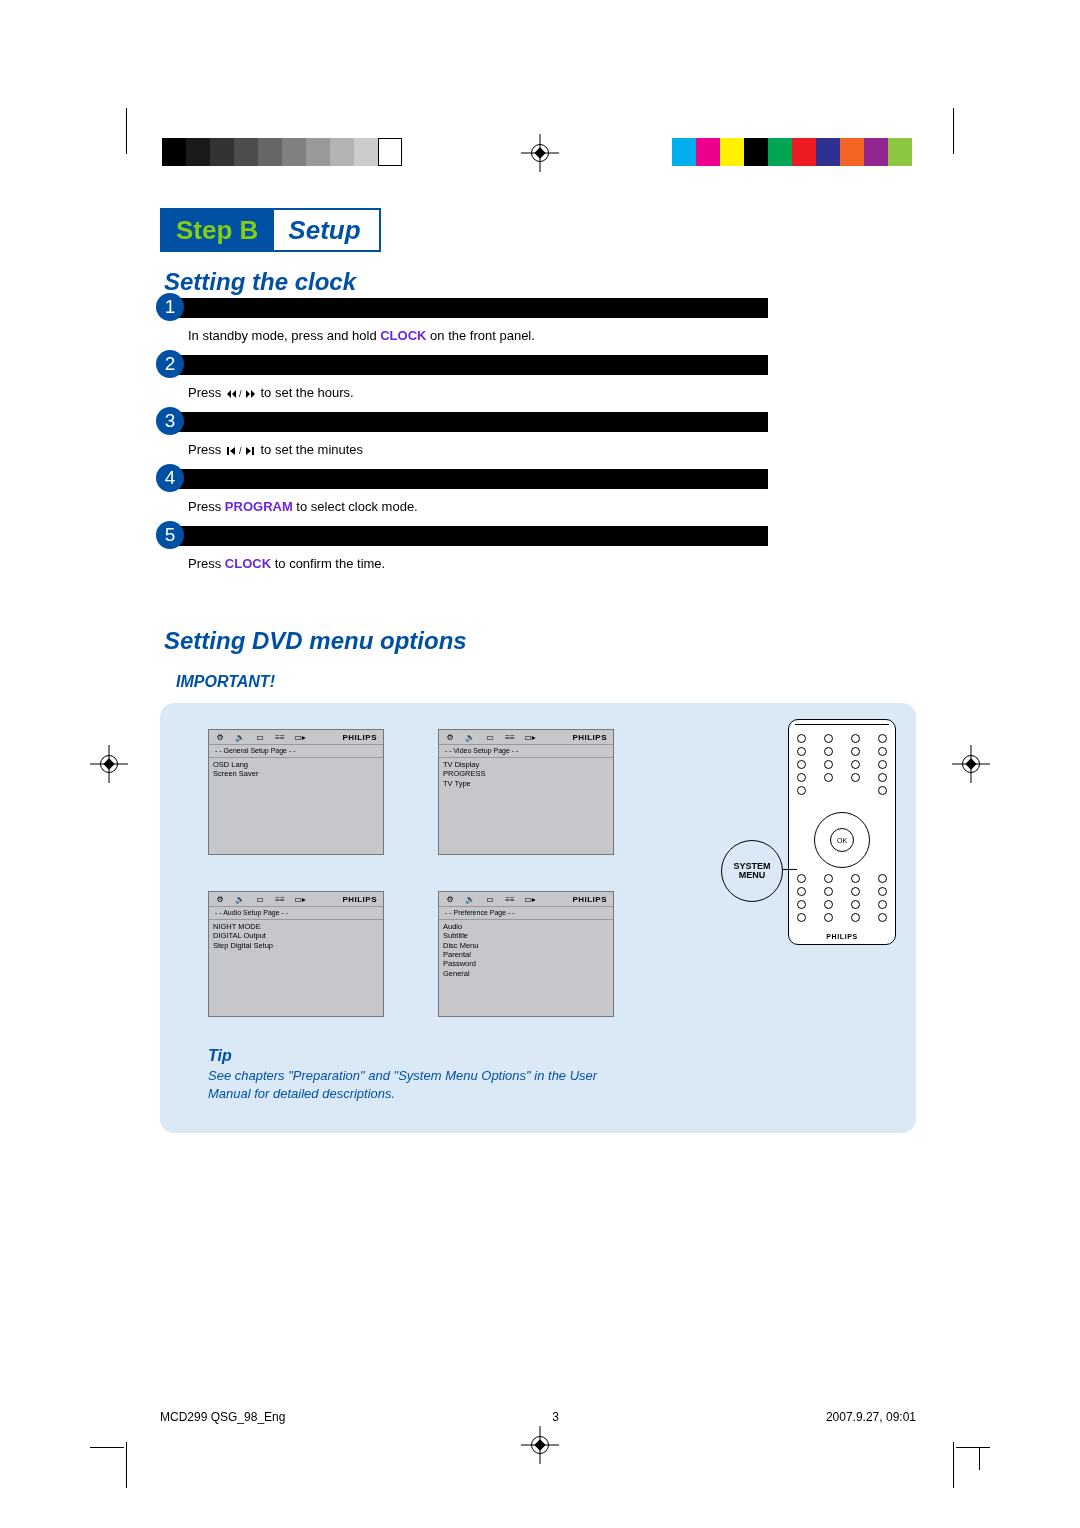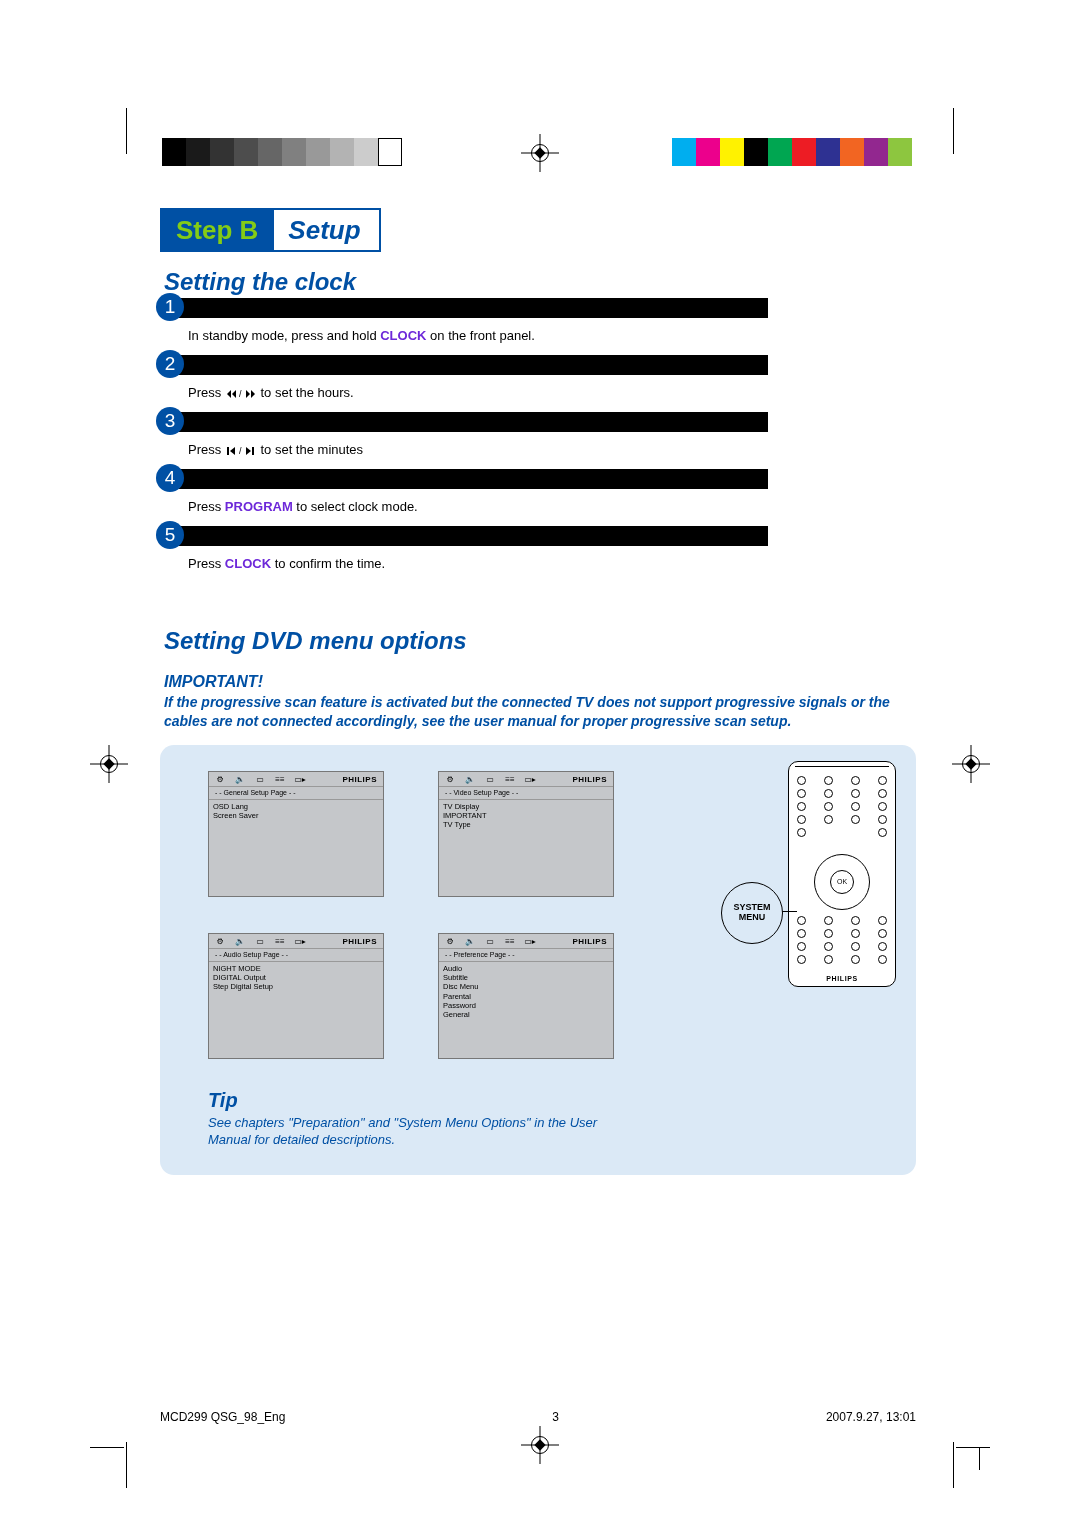--- a/index.html
+++ b/index.html
@@ -137,21 +137,21 @@
     vertical-align: middle;
     margin: 0 1px;
   }
 
   
   .important {
     color: #0050a4;
     font-style: italic;
     font-weight: bold;
     font-size: 16px;
-    margin: 18px 4px 2px;
+    margin: 18px 16px 2px;
   }
   .important-body {
     color: #0050a4;
     font-style: italic;
     font-weight: bold;
     font-size: 14px;
     line-height: 1.35;
     margin: 0 12px 14px 4px;
   }
 
@@ -195,21 +195,21 @@
     color: #000;
   }
   .screen .items { padding: 2px 4px; }
   .screen .items div { white-space: nowrap; }
   .mi { width: 10px; height: 8px; display: inline-flex; align-items:center; justify-content:center; }
 
   .tip-title {
     color: #0050a4;
     font-weight: bold;
     font-style: italic;
-    font-size: 20px;
+    font-size: 16px;
     margin: 30px 0 0 0;
   }
   .tip-body {
     color: #0050a4;
     font-style: italic;
     font-size: 13px;
     line-height: 1.35;
     margin-top: 2px;
     max-width: 420px;
   }
@@ -411,21 +411,20 @@
         <div class="bar"></div>
         <div class="num">5</div>
         <div class="txt">Press <span class="kw">CLOCK</span> to confirm the time.</div>
       </div>
     </div>
 
   
   <div class="section-title" style="margin-top:56px">Setting DVD menu options</div>
 
   <div class="important">IMPORTANT!</div>
-  <div class="important-body">If the progressive scan feature is activated but the connected TV does not support progressive signals or the cables are not connected accordingly, see the user manual for proper progressive scan setup.</div>
 
   <div class="dvd-box">
     <div class="screens" id="screens-grid">
         <div class="screen">
           <div class="menubar">
             <span class="mi">⚙</span>
             <span class="mi">🔈</span>
             <span class="mi">▭</span>
             <span class="mi">≡≡</span>
             <span class="mi">▭▸</span>
@@ -442,21 +441,21 @@
             <span class="mi">⚙</span>
             <span class="mi">🔈</span>
             <span class="mi">▭</span>
             <span class="mi">≡≡</span>
             <span class="mi">▭▸</span>
             <span class="brand">PHILIPS</span>
           </div>
           <div class="tabline">- -   Video Setup Page   - -</div>
           <div class="items">
             <div>TV Display</div>
-            <div>IMPORTANT</div>
+            <div>PROGRESS</div>
             <div>TV Type</div>
           </div>
         </div>
         <div class="screen">
           <div class="menubar">
             <span class="mi">⚙</span>
             <span class="mi">🔈</span>
             <span class="mi">▭</span>
             <span class="mi">≡≡</span>
             <span class="mi">▭▸</span>
@@ -559,15 +558,15 @@
         <span>MENU</span>
       </div>
       <div class="brand">PHILIPS</div>
     </div>
   </div>
 
   
   <div class="footer">
     <span>MCD299 QSG_98_Eng</span>
     <span>3</span>
-    <span>2007.9.27, 13:01</span>
+    <span>2007.9.27, 09:01</span>
   </div>
 </div>
 
 </body></html>

